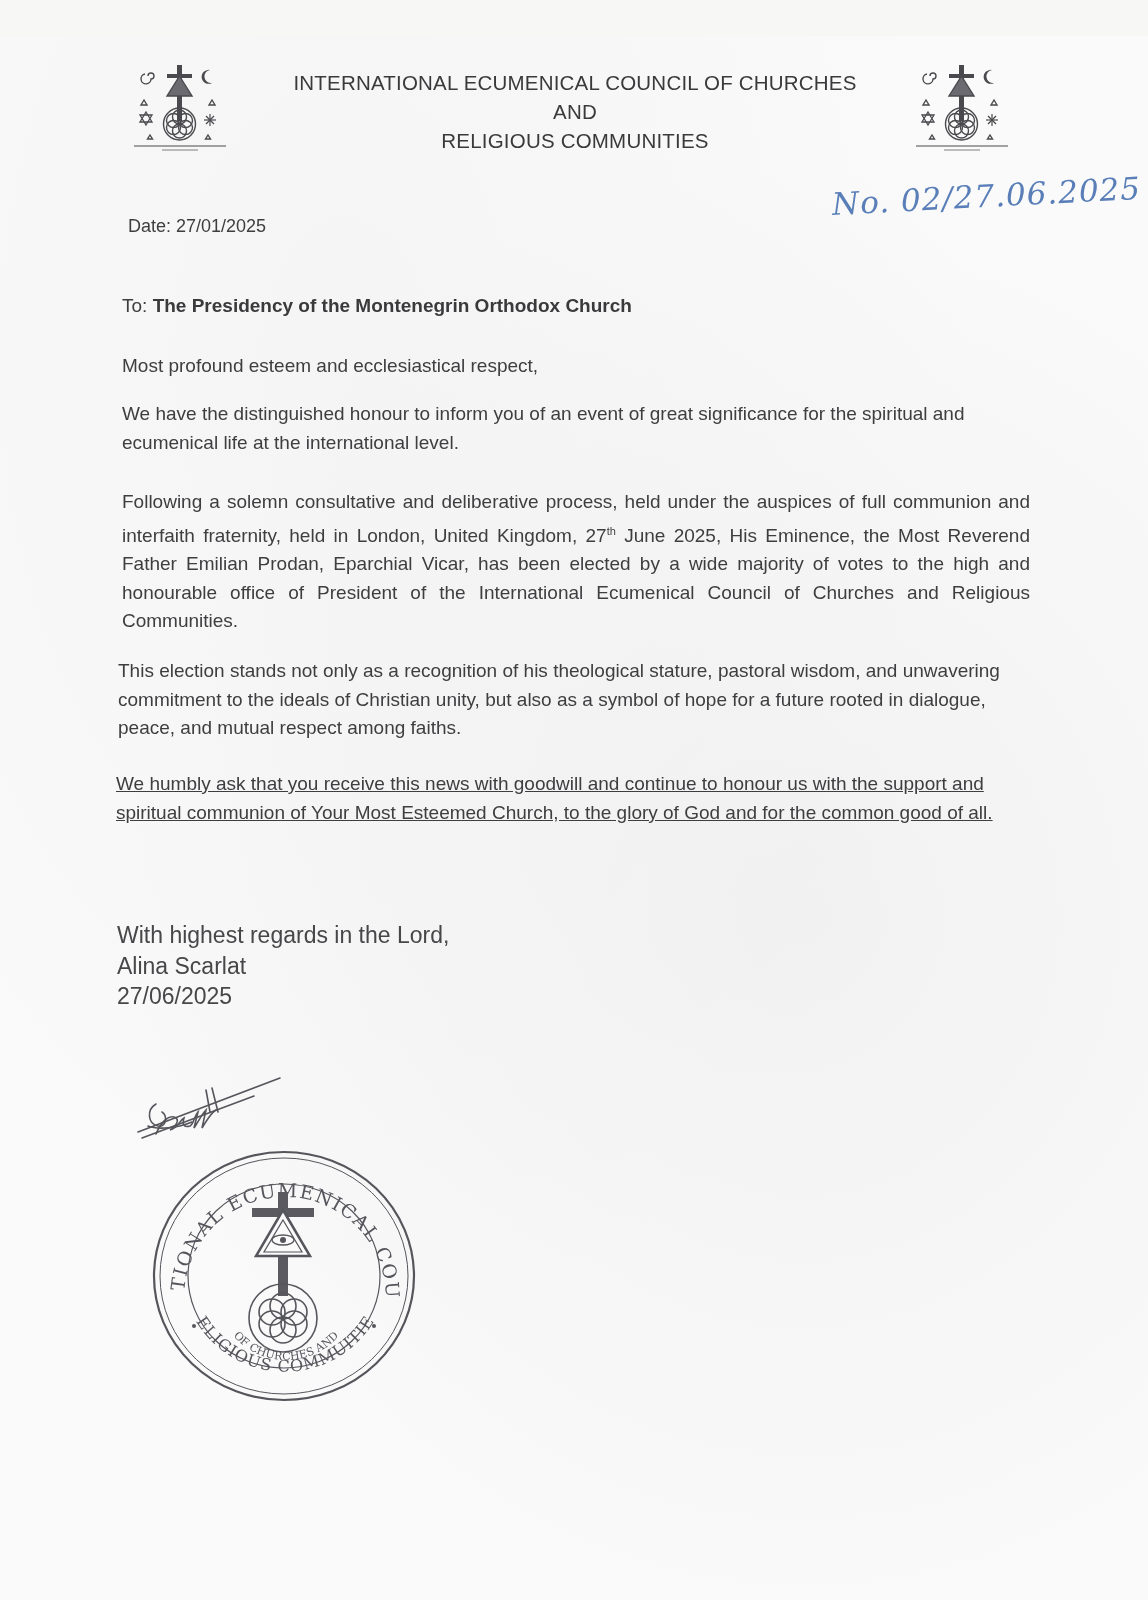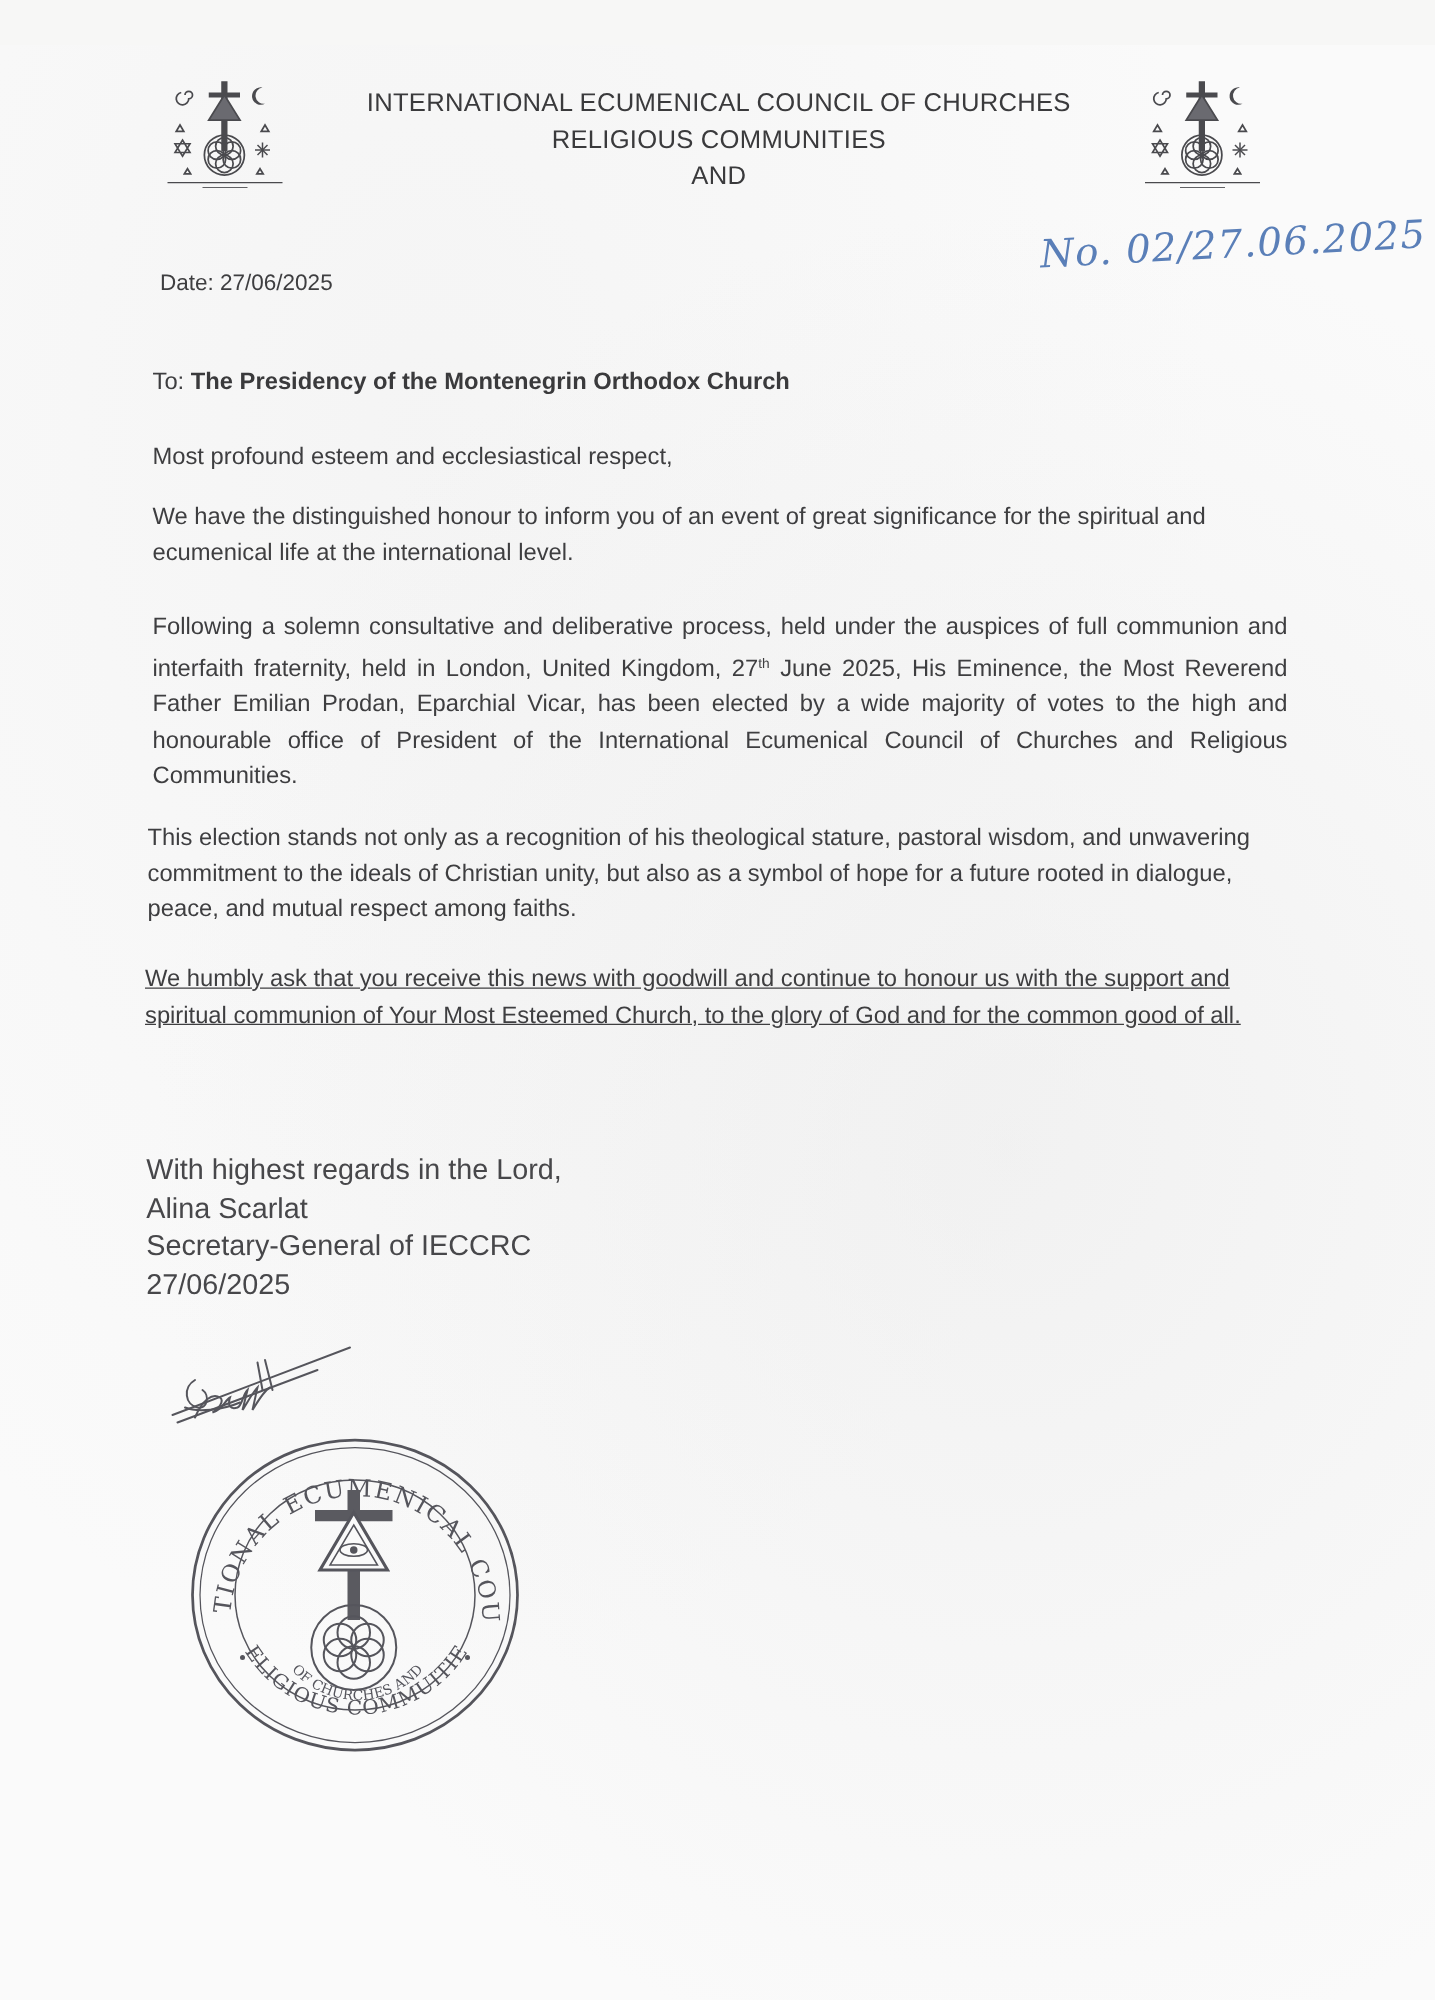--- a/index.html
+++ b/index.html
@@ -148,22 +148,22 @@
         <line x1="82" y1="54" x2="74" y2="62"></line>
       </g>
 
       <line x1="2" y1="84" x2="94" y2="84" stroke-width="1"></line>
       <line x1="30" y1="88" x2="66" y2="88" stroke-width="0.7"></line>
     </g>
   </svg>
 
   <div class="org-title">
     <div>INTERNATIONAL ECUMENICAL COUNCIL OF CHURCHES</div>
+    <div>AND</div>
     <div>RELIGIOUS COMMUNITIES</div>
-    <div>AND</div>
   </div>
 
   <svg class="logo right" viewBox="0 0 96 92">
     <g fill="none" stroke="#4a4a4e" stroke-width="1.4">
       <path d="M16 14 a3 3 0 1 1 3 3 a5 5 0 1 1 -6 -5"></path>
       <path d="M78 8 a7 7 0 1 0 2 13 a5.5 5.5 0 1 1 -2 -13z" fill="#4a4a4e" stroke="none"></path>
       <rect x="45" y="3" width="5" height="56" fill="#4a4a4e" stroke="none"></rect>
       <rect x="35" y="12" width="25" height="4" fill="#4a4a4e" stroke="none"></rect>
       <path d="M47.5 14 L60 34 L35 34 Z" fill="#6a6a70" stroke="#4a4a4e"></path>
       <circle cx="47.5" cy="62" r="16"></circle>
@@ -182,21 +182,21 @@
         <line x1="78" y1="52" x2="78" y2="64"></line>
         <line x1="72" y1="58" x2="84" y2="58"></line>
         <line x1="74" y1="54" x2="82" y2="62"></line>
         <line x1="82" y1="54" x2="74" y2="62"></line>
       </g>
       <line x1="2" y1="84" x2="94" y2="84" stroke-width="1"></line>
       <line x1="30" y1="88" x2="66" y2="88" stroke-width="0.7"></line>
     </g>
   </svg>
 
-  <div class="date-line">Date: 27/06/2025</div>
+  <div class="date-line">Date: 27/01/2025</div>
   <div class="ref-number">No. 02/27.06.2025</div>
 
   <div class="text-block recipient">
     <span class="to-label">To: </span><span class="to-name">The Presidency of the Montenegrin Orthodox Church</span>
   </div>
 
   <div class="text-block salutation">Most profound esteem and ecclesiastical respect,</div>
 
   <div class="text-block para1">We have the distinguished honour to inform you of an event of great significance for the spiritual and ecumenical life at the international level.</div>
 
@@ -204,21 +204,20 @@
     <span>Following a solemn consultative and deliberative process, held under the auspices of full communion and interfaith fraternity, held in London, United Kingdom, 27</span><span class="sup">th</span><span> June 2025, His Eminence, the Most Reverend Father Emilian Prodan, Eparchial Vicar, has been elected by a wide majority of votes to the high and honourable office of President of the International Ecumenical Council of Churches and Religious Communities.</span>
   </div>
 
   <div class="text-block para3">This election stands not only as a recognition of his theological stature, pastoral wisdom, and unwavering commitment to the ideals of Christian unity, but also as a symbol of hope for a future rooted in dialogue, peace, and mutual respect among faiths.</div>
 
   <div class="text-block para4">We humbly ask that you receive this news with goodwill and continue to honour us with the support and spiritual communion of Your Most Esteemed Church, to the glory of God and for the common good of all.</div>
 
   <div class="closing">
     <div>With highest regards in the Lord,</div>
     <div>Alina Scarlat</div>
-    <div>Secretary-General of IECCRC</div>
     <div>27/06/2025</div>
   </div>
 
   <svg class="signature" viewBox="0 0 150 76">
     <g fill="none" stroke="#55555c" stroke-width="1.6" stroke-linecap="round">
       <path d="M4 58 L146 4"></path>
       <path d="M8 64 L120 22"></path>
       <path d="M22 30 c-10 6 -8 20 2 22 c8 2 10 -10 4 -14"></path>
       <path d="M22 60 c6 -14 14 -20 20 -16 c4 3 -2 10 -6 12 c8 -2 10 -10 14 -12 c-2 6 0 10 6 8 c4 -2 4 -10 8 -14 l-4 16 c4 -6 8 -14 12 -18 l-4 18 c6 -10 10 -16 14 -18"></path>
       <path d="M78 14 l6 24"></path>

